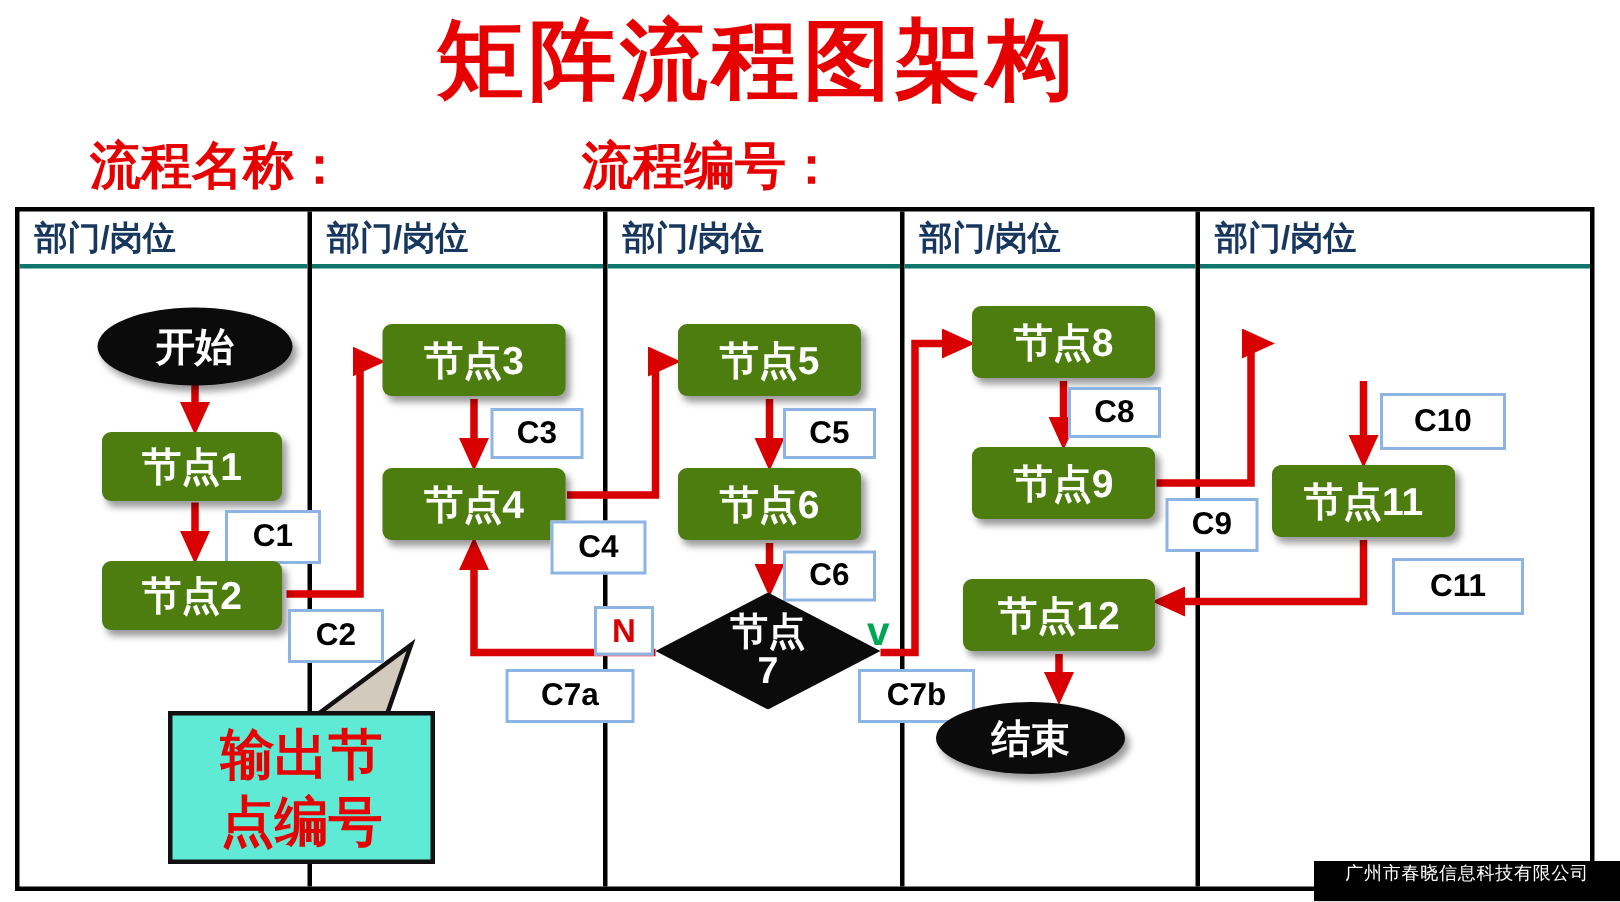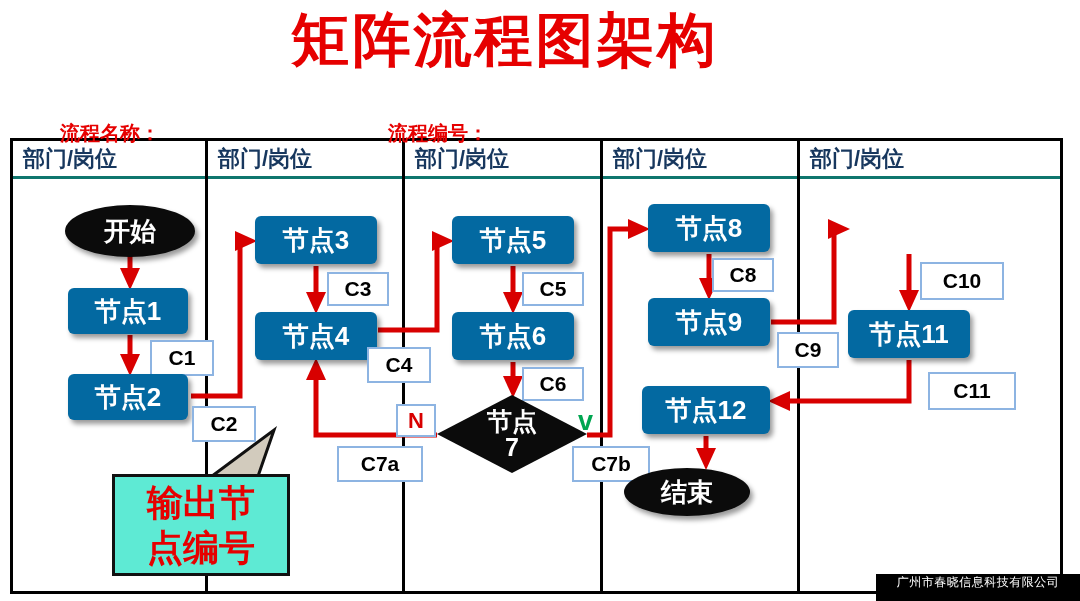--- a/index.html
+++ b/index.html
@@ -5,35 +5,35 @@
   html,body { margin:0; padding:0; background:#fff; }
   .canvas {
     position:relative; width:1080px; height:601px; background:#ffffff;
     overflow:hidden; font-family:"Liberation Sans","DejaVu Sans",sans-serif;
   }
   .title {
     position:absolute; top:2px; left:0; width:1010px; text-align:center;
     font-size:58px; font-weight:bold; color:#e60000; letter-spacing:3px; z-index:2;
   }
   .field-label {
-    position:absolute; top:88px; font-size:20px; font-weight:bold; color:#e60000; z-index:2;margin-top:32px;
+    position:absolute; top:88px; font-size:34px; font-weight:bold; color:#e60000; z-index:2;
   }
   .grid {
     position:absolute; left:10px; top:138px; width:1053px; height:456px;
     border:3px solid #000; display:flex; box-sizing:border-box; z-index:1; background:#fff;
   }
   .col { border-right:3px solid #000; box-sizing:border-box; }
   .col.last { border-right:none; flex:1; }
   .col-header {
     height:38px; border-bottom:3px solid #0f766e; color:#17375e; font-weight:bold;
     font-size:22px; line-height:36px; padding-left:10px; box-sizing:border-box; white-space:nowrap;
   }
   .overlay { position:absolute; left:0; top:0; z-index:5; pointer-events:none; }
   .fnode {
-    position:absolute; background:#0369a1; color:#fff; font-weight:bold; font-size:26px;
+    position:absolute; background:#4d7c0f; color:#fff; font-weight:bold; font-size:26px;
     display:flex; align-items:center; justify-content:center; border-radius:6px;
     box-shadow:3px 4px 5px rgba(0,0,0,0.4); z-index:10; box-sizing:border-box; white-space:nowrap;
   }
   .ellipse {
     position:absolute; background:#0b0b0b; color:#fff; font-weight:bold; font-size:26px;
     display:flex; align-items:center; justify-content:center; border-radius:50%;
     box-shadow:3px 4px 5px rgba(0,0,0,0.4); z-index:10; box-sizing:border-box;
   }
   .diamond {
     position:absolute; background:#0b0b0b; z-index:10;

